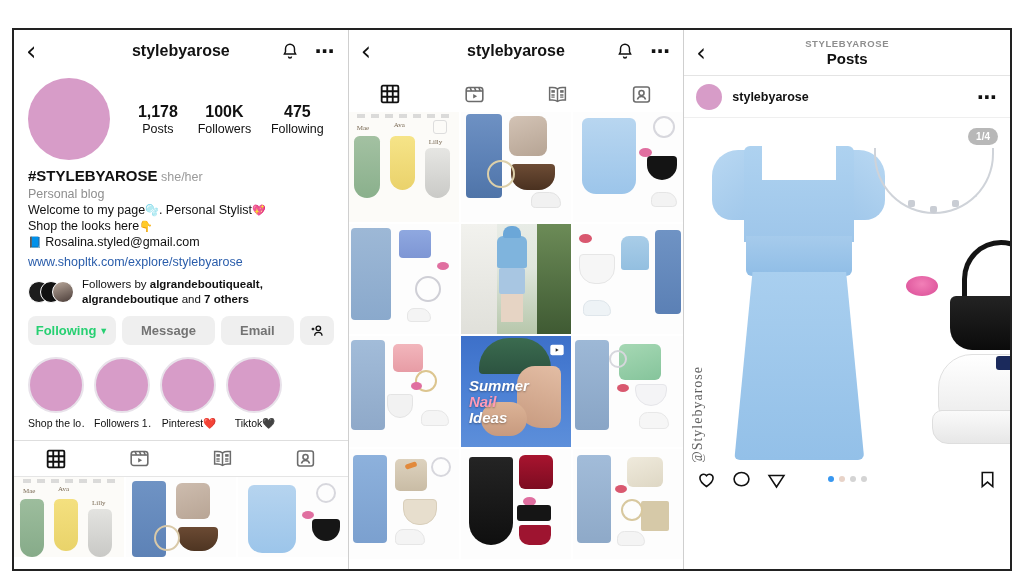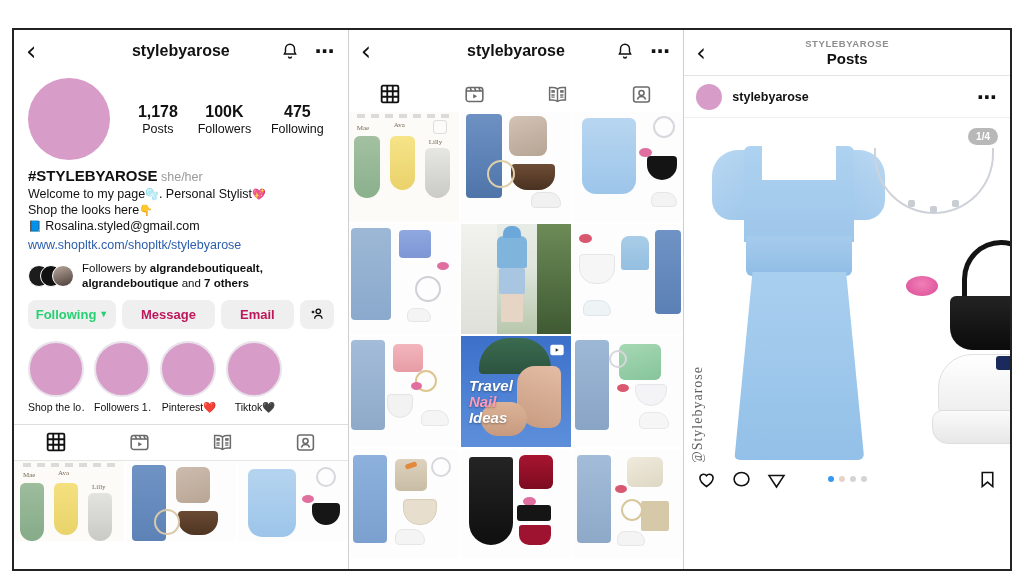--- a/index.html
+++ b/index.html
@@ -69,21 +69,21 @@
   .fb-av:nth-child(2){ left:12px; background:#111;}
   .fb-av:nth-child(3){ left:24px; background:linear-gradient(160deg,#b9a89b,#4a3c38);}
   .fb-text { font-size:11.5px; color:#111; line-height:1.25; }
   .fb-text b { font-weight:700; }
 
   
   .actions { display:flex; gap:6px; padding: 10px 14px 0 14px; }
   .btn {
     background:#efefef; border-radius:8px; height:29px;
     display:flex; align-items:center; justify-content:center;
-    font-size:13px; font-weight:700; color:#be185d; cursor:pointer;
+    font-size:13px; font-weight:700; color:#737373; cursor:pointer;
   }
   .btn.following { flex: 0 0 88px; color:#27d072; gap:3px; }
   .btn.msg { flex:1 1 auto; }
   .btn.email { flex:1 1 auto; }
   .btn.adduser { flex:0 0 34px; font-size:14px; }
   .caret { font-size:9px; }
 
   
   .highlights { display:flex; gap:8px; padding: 12px 10px 0 14px; }
   .hl { width: 58px; flex:0 0 auto; text-align:center; }
@@ -201,31 +201,32 @@
           <div class="lbl">Following</div>
         </div>
       </div>
     </div>
 
     <div class="bio">
       <div class="l">
         <span class="name">#STYLEBYAROSE</span>
         <span class="pronoun">she/her</span>
       </div>
+      <div class="cat">Personal blog</div>
       <div class="l">
         <span>Welcome to my page</span><span class="emoji">🫧</span><span>. Personal Stylist</span><span class="emoji">💖</span>
       </div>
       <div class="l">
         <span>Shop the looks here</span><span class="emoji">👇</span>
       </div>
       <div class="l">
         <span class="emoji">📘</span>
         <span>Rosalina.styled@gmail.com</span>
       </div>
-      <a class="link" href="#">www.shopltk.com/shopltk/stylebyarose</a>
+      <a class="link" href="#">www.shopltk.com/explore/stylebyarose</a>
     </div>
 
     <div class="followedby">
       <div class="fb-avatars">
         <div class="fb-av"></div>
         <div class="fb-av"></div>
         <div class="fb-av"></div>
       </div>
       <div class="fb-text">
         <span>Followers by </span><b>algrandeboutiquealt,</b><br>
@@ -456,21 +457,21 @@
           <div class="it shoe" style="left:72px; top:74px; width:28px; height:16px; background:#f5f5f5; border:1px solid #e7e7e7"></div>
         </div>
       </div>
 
       <div class="cell sq">
         <div class="collage" style="background:linear-gradient(180deg,#3d70c9 0%,#4a7fd4 45%,#5d8fda 100%)">
           <div class="it" style="left:18px; top:2px; width:72px; height:36px; background:linear-gradient(180deg,#3b6b4f,#2c5340); border-radius:30px 30px 4px 4px"></div>
           <div class="it" style="left:56px; top:30px; width:44px; height:62px; background:linear-gradient(200deg,#e3bda4,#c79a7f); border-radius:18px 8px 10px 24px"></div>
           <div class="it" style="left:20px; top:66px; width:46px; height:34px; background:linear-gradient(180deg,#dcb396,#c79a7f); border-radius:18px"></div>
           <div class="reeltext">
-            <span>Travel</span><br>
+            <span>Summer</span><br>
             <span class="t2">Nail</span><br>
             <span>Ideas</span>
           </div>
           <svg class="reelbadge" viewBox="0 0 24 24" fill="#fff">
             <rect x="2" y="4" width="20" height="16" rx="3" fill="#fff"></rect>
             <path d="M10 9.5v5l4.5-2.5z" fill="#222"></path>
           </svg>
         </div>
       </div>
 

